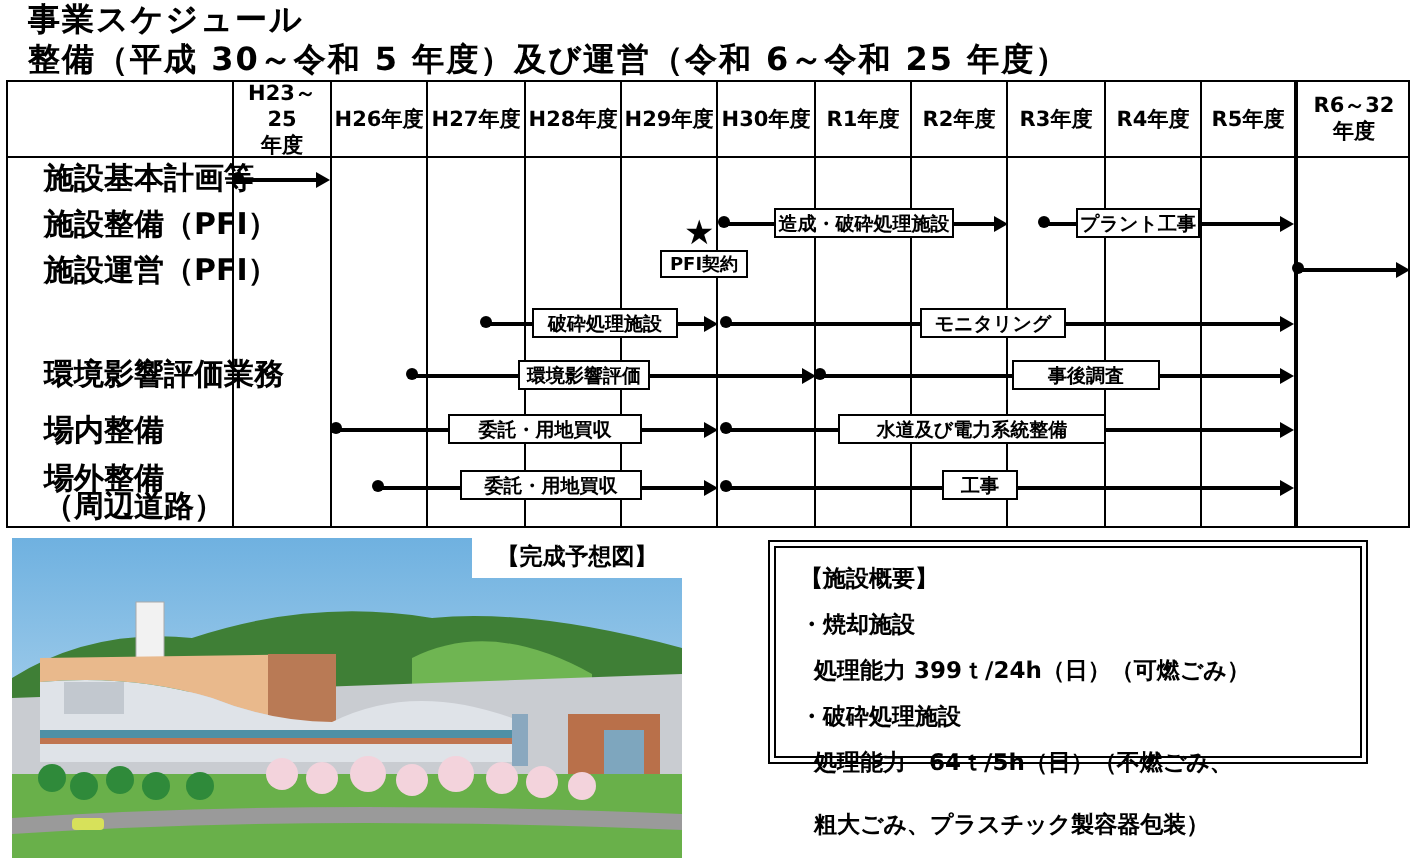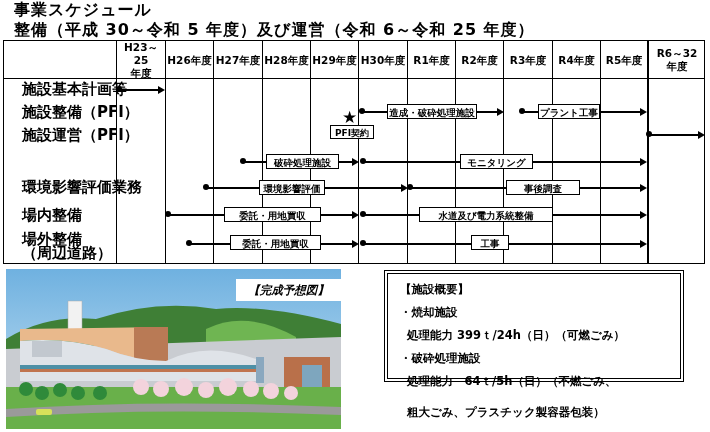--- a/index.html
+++ b/index.html
@@ -11,21 +11,21 @@
   .vline{position:absolute;top:40px;height:224px;width:1px;background:#000;}
   .vline.thick{width:2px;}
   .colhdr{position:absolute;top:42px;height:36px;display:flex;align-items:center;justify-content:center;text-align:center;font-size:10.5px;line-height:13px;font-weight:bold;}
   .rowlbl{position:absolute;left:22px;font-size:15px;font-weight:bold;line-height:14px;}
   .bar{position:absolute;height:2px;background:#000;}
   .dot{position:absolute;width:6px;height:6px;border-radius:50%;background:#000;margin-top:-2px;}
   .arrow{position:absolute;width:0;height:0;border-top:4px solid transparent;border-bottom:4px solid transparent;border-left:7px solid #000;margin-top:-3px;}
   .blabel{position:absolute;background:#fff;border:1px solid #000;font-size:9.5px;font-weight:bold;height:15px;line-height:15px;text-align:center;box-sizing:border-box;white-space:nowrap;}
   .star{position:absolute;font-size:17px;line-height:17px;}
   .photo{position:absolute;left:6px;top:269px;width:335px;height:160px;overflow:hidden;background:#8ec2e3;}
-  .photo-caption{position:absolute;left:236px;top:279px;width:105px;height:22px;background:#fff;font-size:11.5px;font-weight:bold;display:flex;align-items:center;justify-content:center;font-style:italic;}
+  .photo-caption{position:absolute;left:236px;top:267px;width:105px;height:22px;background:#fff;font-size:11.5px;font-weight:bold;display:flex;align-items:center;justify-content:center;}
   .overview{position:absolute;left:384px;top:270px;width:300px;height:112px;border:4px double #000;box-sizing:border-box;}
   .ov-line{position:absolute;left:12px;font-size:11.5px;font-weight:bold;white-space:nowrap;}
 </style>
 </head>
 <body>
 
 <div class="title1">事業スケジュール</div>
 <div class="title2">整備（平成 30～令和 5 年度）及び運営（令和 6～令和 25 年度）</div>
 
 <div class="sched"></div>

